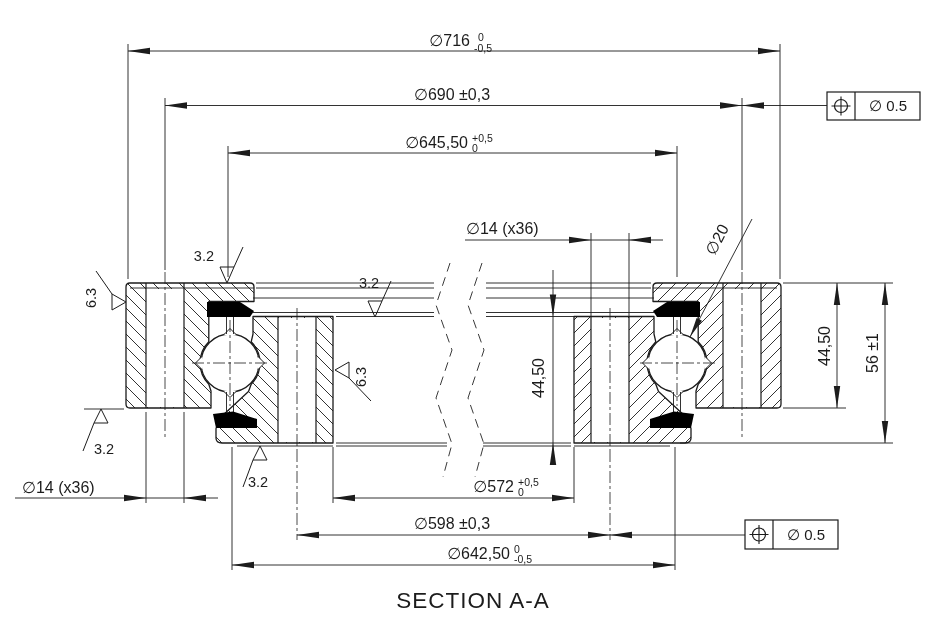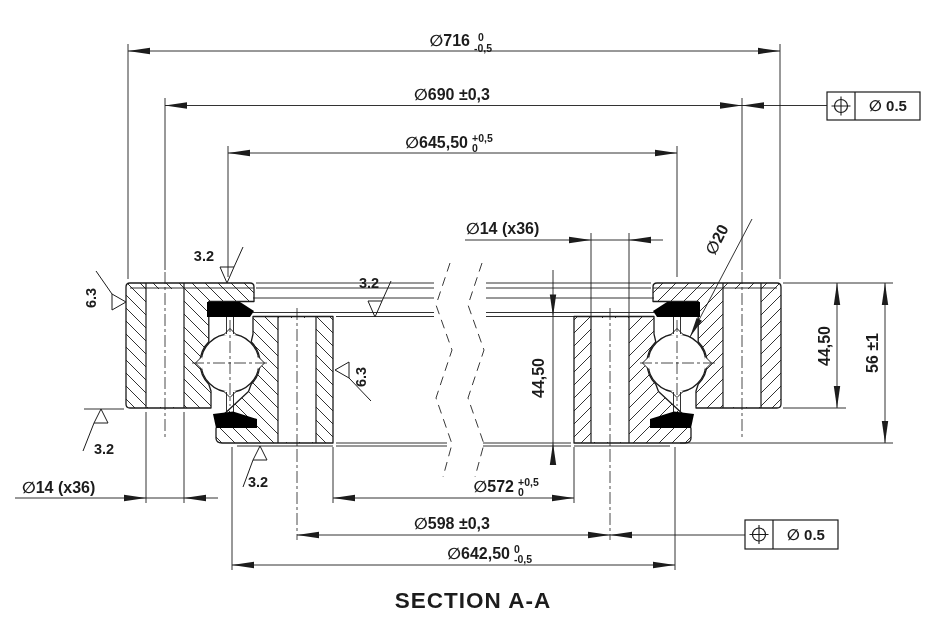--- a/index.html
+++ b/index.html
@@ -1,16 +1,16 @@
 <!DOCTYPE html>
 <html><head>
 <meta charset="utf-8">
 <style>
   html,body{margin:0;padding:0;background:#fff;}
-  .stage{position:relative;width:926px;height:621px;background:#fff;overflow:hidden;font-weight:bold;}
+  .stage{position:relative;width:926px;height:621px;background:#fff;overflow:hidden;}
   svg{display:block;}
   text{fill:#1c1c1c;font-family:"Liberation Sans","DejaVu Sans",sans-serif;}
   .t16{font-size:16px;}
   .t10{font-size:10.5px;}
   .t14{font-size:14.5px;}
   .t15{font-size:15px;}
   .t22{font-size:22.5px;letter-spacing:1px;}
   .outline{fill:url(#hatch);stroke:#1c1c1c;stroke-width:1.3;stroke-linejoin:round;}
   .solid{stroke:#1c1c1c;stroke-width:1.2;fill:none;}
   .thin{stroke:#1c1c1c;stroke-width:0.9;fill:none;}

